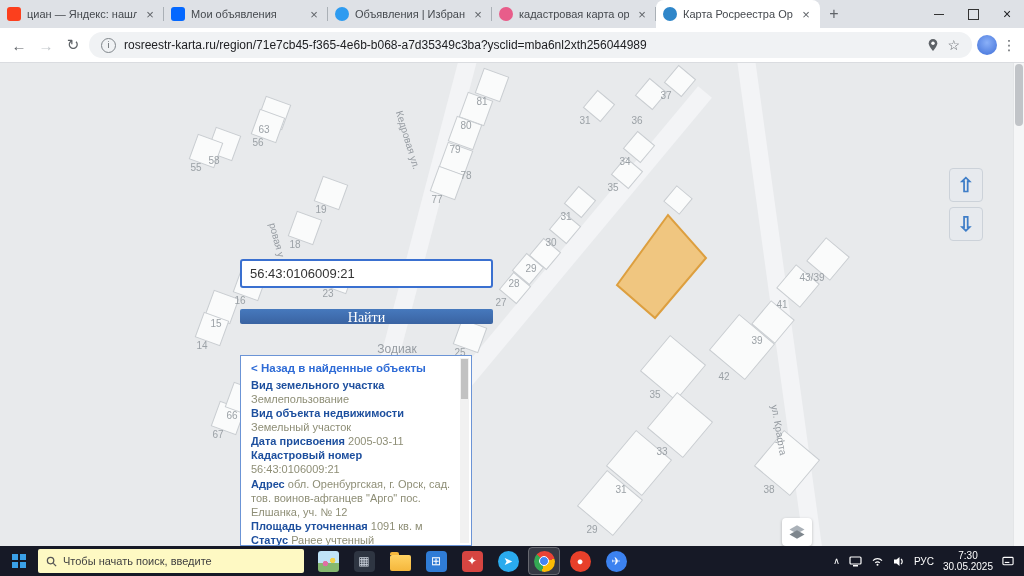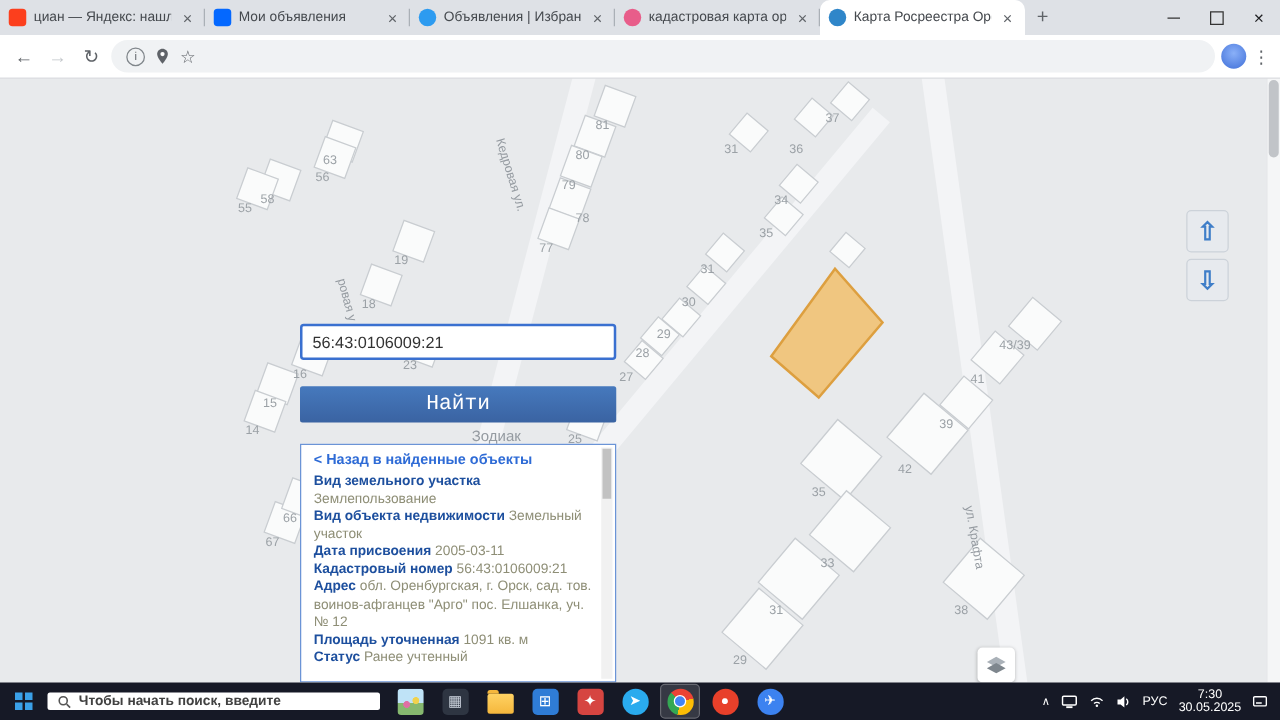--- a/index.html
+++ b/index.html
@@ -39,24 +39,24 @@
   .map{position:absolute;top:62px;left:0;width:1024px;height:484px;background:#e8eaec;overflow:hidden;}
   .map svg.base{position:absolute;left:0;top:0;}
   .street-line{stroke:#f3f4f6;stroke-width:18;fill:none;}
   .parcels rect{fill:#fafbfb;stroke:#c9cdd1;stroke-width:1;}
   .pnum{position:absolute;transform:translate(-50%,-50%);font-size:10px;color:#9ba1a6;}
   .street{position:absolute;font-size:10px;color:#959ba1;white-space:nowrap;}
 
   .kad-input{position:absolute;left:240px;top:197px;width:253px;height:29px;box-sizing:border-box;
              border:2px solid #3a70d0;border-radius:3px;padding:0 8px;font-size:13px;color:#333;
              background:#fff;font-family:inherit;z-index:3;}
-  .find-btn{position:absolute;left:240px;top:247px;width:253px;height:29px;
+  .find-btn{position:absolute;left:240px;top:247px;width:253px;height:15px;
             background:linear-gradient(#4679bd,#3a63a2);color:#fff;border:none;border-radius:2px;
-            font-size:17px;font-family:Liberation Mono, monospace;z-index:3;}
-  .info-panel{position:absolute;left:240px;top:293px;width:253px;height:191px;background:#fff;
+            font-size:14px;font-family:Liberation Serif, serif;z-index:3;}
+  .info-panel{position:absolute;left:240px;top:293px;width:232px;height:191px;background:#fff;
               border:1px solid #6b94d6;box-sizing:border-box;padding:6px 18px 16px 10px;overflow:hidden;z-index:3;}
   .back-link{color:#2e6bd6;font-size:11.5px;font-weight:bold;margin-bottom:4px;}
   .field{font-size:11px;line-height:1.28;}
   .flabel{color:#1d4f9e;font-weight:bold;}
   .fvalue{color:#8e8e76;}
   .panel-scroll{position:absolute;top:2px;right:2px;bottom:2px;width:9px;background:#f1f1f1;}
   .panel-thumb{margin:1px;height:40px;background:#c2c2c2;}
 
   .zoom-btns{position:absolute;right:41px;top:106px;display:flex;flex-direction:column;gap:5px;z-index:3;}
   .zbtn{width:32px;height:32px;background:#e7eaee;border:1px solid #ccd2d9;border-radius:4px;color:#3f7ec8;
@@ -65,22 +65,22 @@
               box-shadow:0 1px 3px rgba(0,0,0,.25);display:flex;align-items:center;justify-content:center;z-index:3;}
   .page-scroll{position:absolute;right:0;top:0;width:10px;height:100%;background:#f5f6f7;border-left:1px solid #e3e5e7;z-index:4;}
   .page-thumb{margin:2px 1px;height:62px;background:#c1c4c8;border-radius:4px;}
 
   
   .taskbar{position:absolute;left:0;bottom:0;width:1024px;height:30px;background:#161926;display:flex;
            align-items:center;padding:0 6px;box-sizing:border-box;z-index:10;}
   .start{width:26px;height:26px;display:grid;place-items:center;flex:0 0 auto;}
   .start-grid{width:14px;height:14px;display:grid;grid-template-columns:1fr 1fr;grid-template-rows:1fr 1fr;gap:1.5px;}
   .start-grid span{background:#3aa0e8;}
-  .tb-search{width:250px;height:14px;background:#ffffff;border-radius:2px;display:flex;align-items:center;gap:6px;
-             padding:0 8px;margin:0 6px;flex:0 0 auto;font-weight:bold;}
+  .tb-search{width:250px;height:24px;background:#fef9c3;border-radius:2px;display:flex;align-items:center;gap:6px;
+             padding:0 8px;margin:0 6px;flex:0 0 auto;}
   .tb-search span{font-size:11px;color:#414141;white-space:nowrap;overflow:hidden;}
   #tb-icons{display:flex;align-items:center;}
   .tb-icon{width:30px;height:26px;display:flex;align-items:center;justify-content:center;margin:0 3px;border-radius:3px;position:relative;}
   .tb-icon.active{background:rgba(255,255,255,.14);outline:1px solid rgba(255,255,255,.35);}
   .icon-square{width:21px;height:21px;border-radius:4px;display:flex;align-items:center;justify-content:center;font-size:12px;line-height:1;}
   .icon-circle{width:21px;height:21px;border-radius:50%;display:flex;align-items:center;justify-content:center;font-size:11px;line-height:1;}
   .icon-photo{width:21px;height:21px;border-radius:3px;
      background:radial-gradient(circle at 35% 60%,#e06fa4 0 2.5px,rgba(0,0,0,0) 3px),
                 radial-gradient(circle at 70% 45%,#f0d24c 0 2.5px,rgba(0,0,0,0) 3px),
                 linear-gradient(#bfe3f7 55%,#86b86f 55%);}
@@ -136,20 +136,21 @@
     <div class="wc">×</div>
   </div>
 </div>
 
 <div class="toolbar">
   <span class="nav-ic">←</span>
   <span class="nav-ic disabled">→</span>
   <span class="nav-ic">↻</span>
   <div class="urlbar">
     <span class="info-circle">i</span>
+    <span class="url-text">rosreestr-karta.ru/region/71e7cb45-f365-4e6b-b068-a7d35349c3ba?ysclid=mba6nl2xth256044989</span>
     <svg class="bar-ic" width="12" height="14" viewBox="0 0 14 16">
       <path d="M7 1C4.2 1 2 3.2 2 6c0 3.7 5 9 5 9s5-5.3 5-9c0-2.8-2.2-5-5-5z" fill="#5f6368"></path>
       <circle cx="7" cy="6" r="2" fill="#fff"></circle>
     </svg>
     <span class="bar-ic">☆</span>
   </div>
   <span class="avatar"></span>
   <span class="kebab">⋮</span>
 </div>
 

